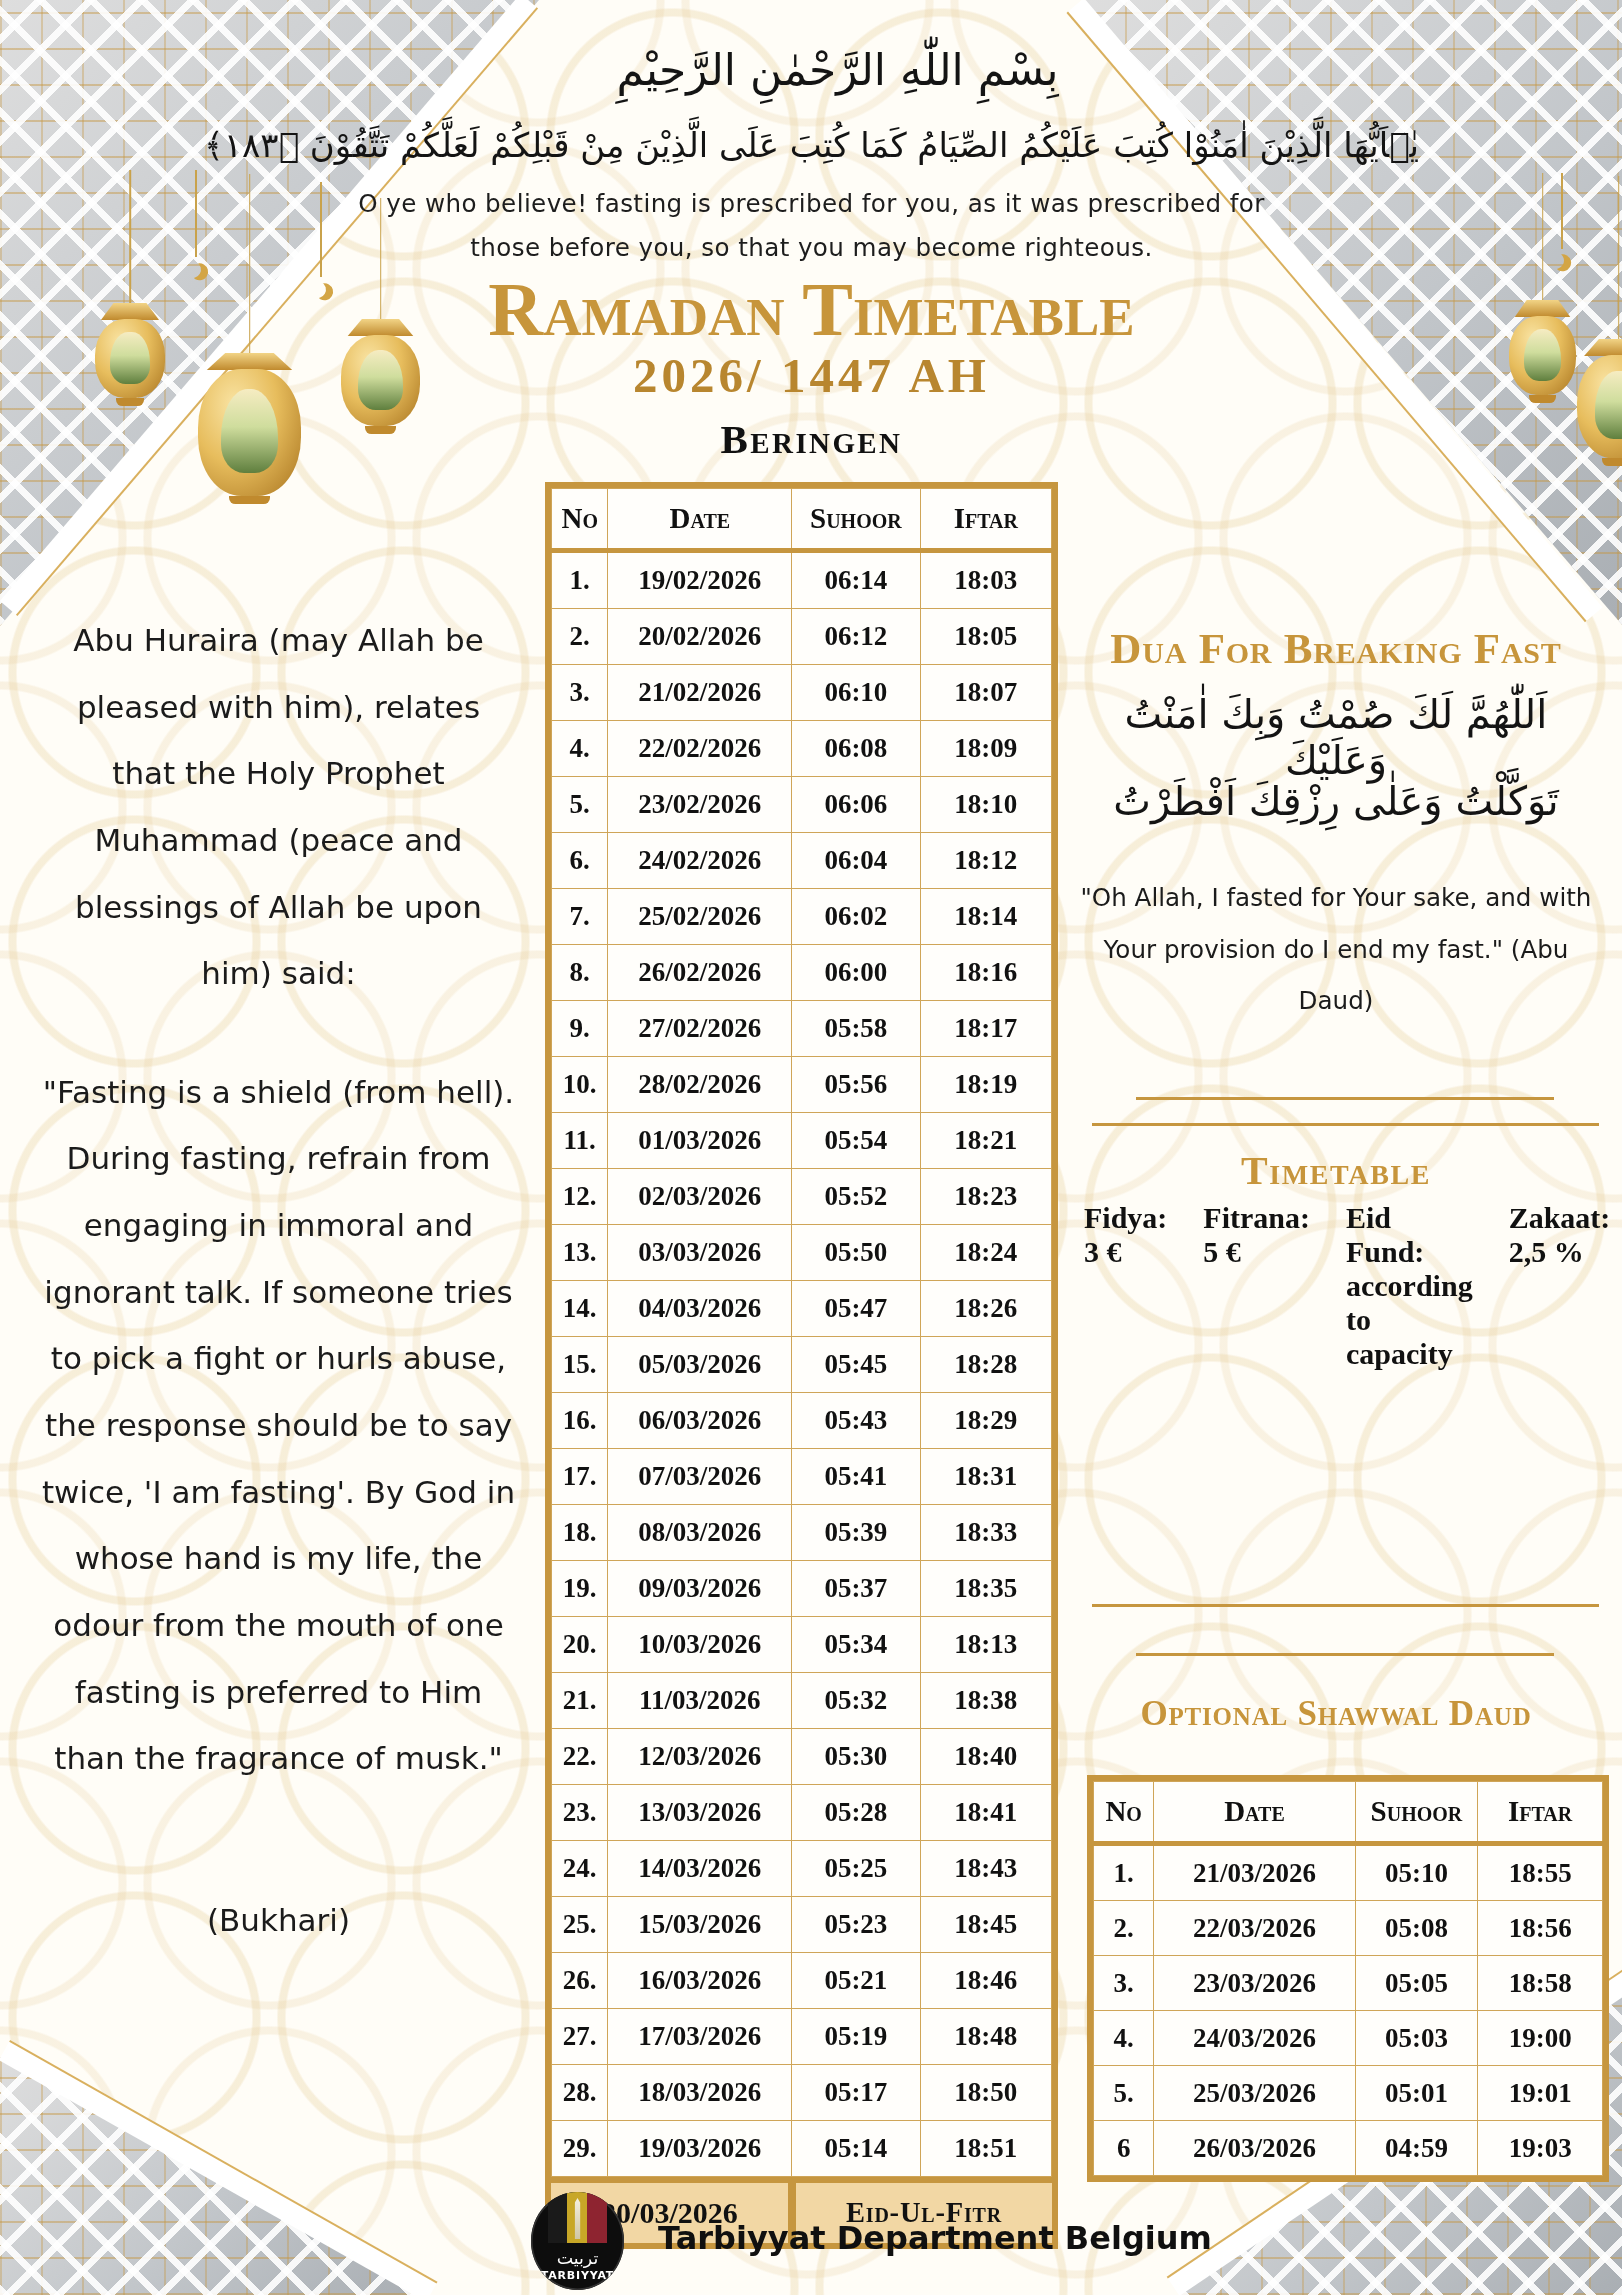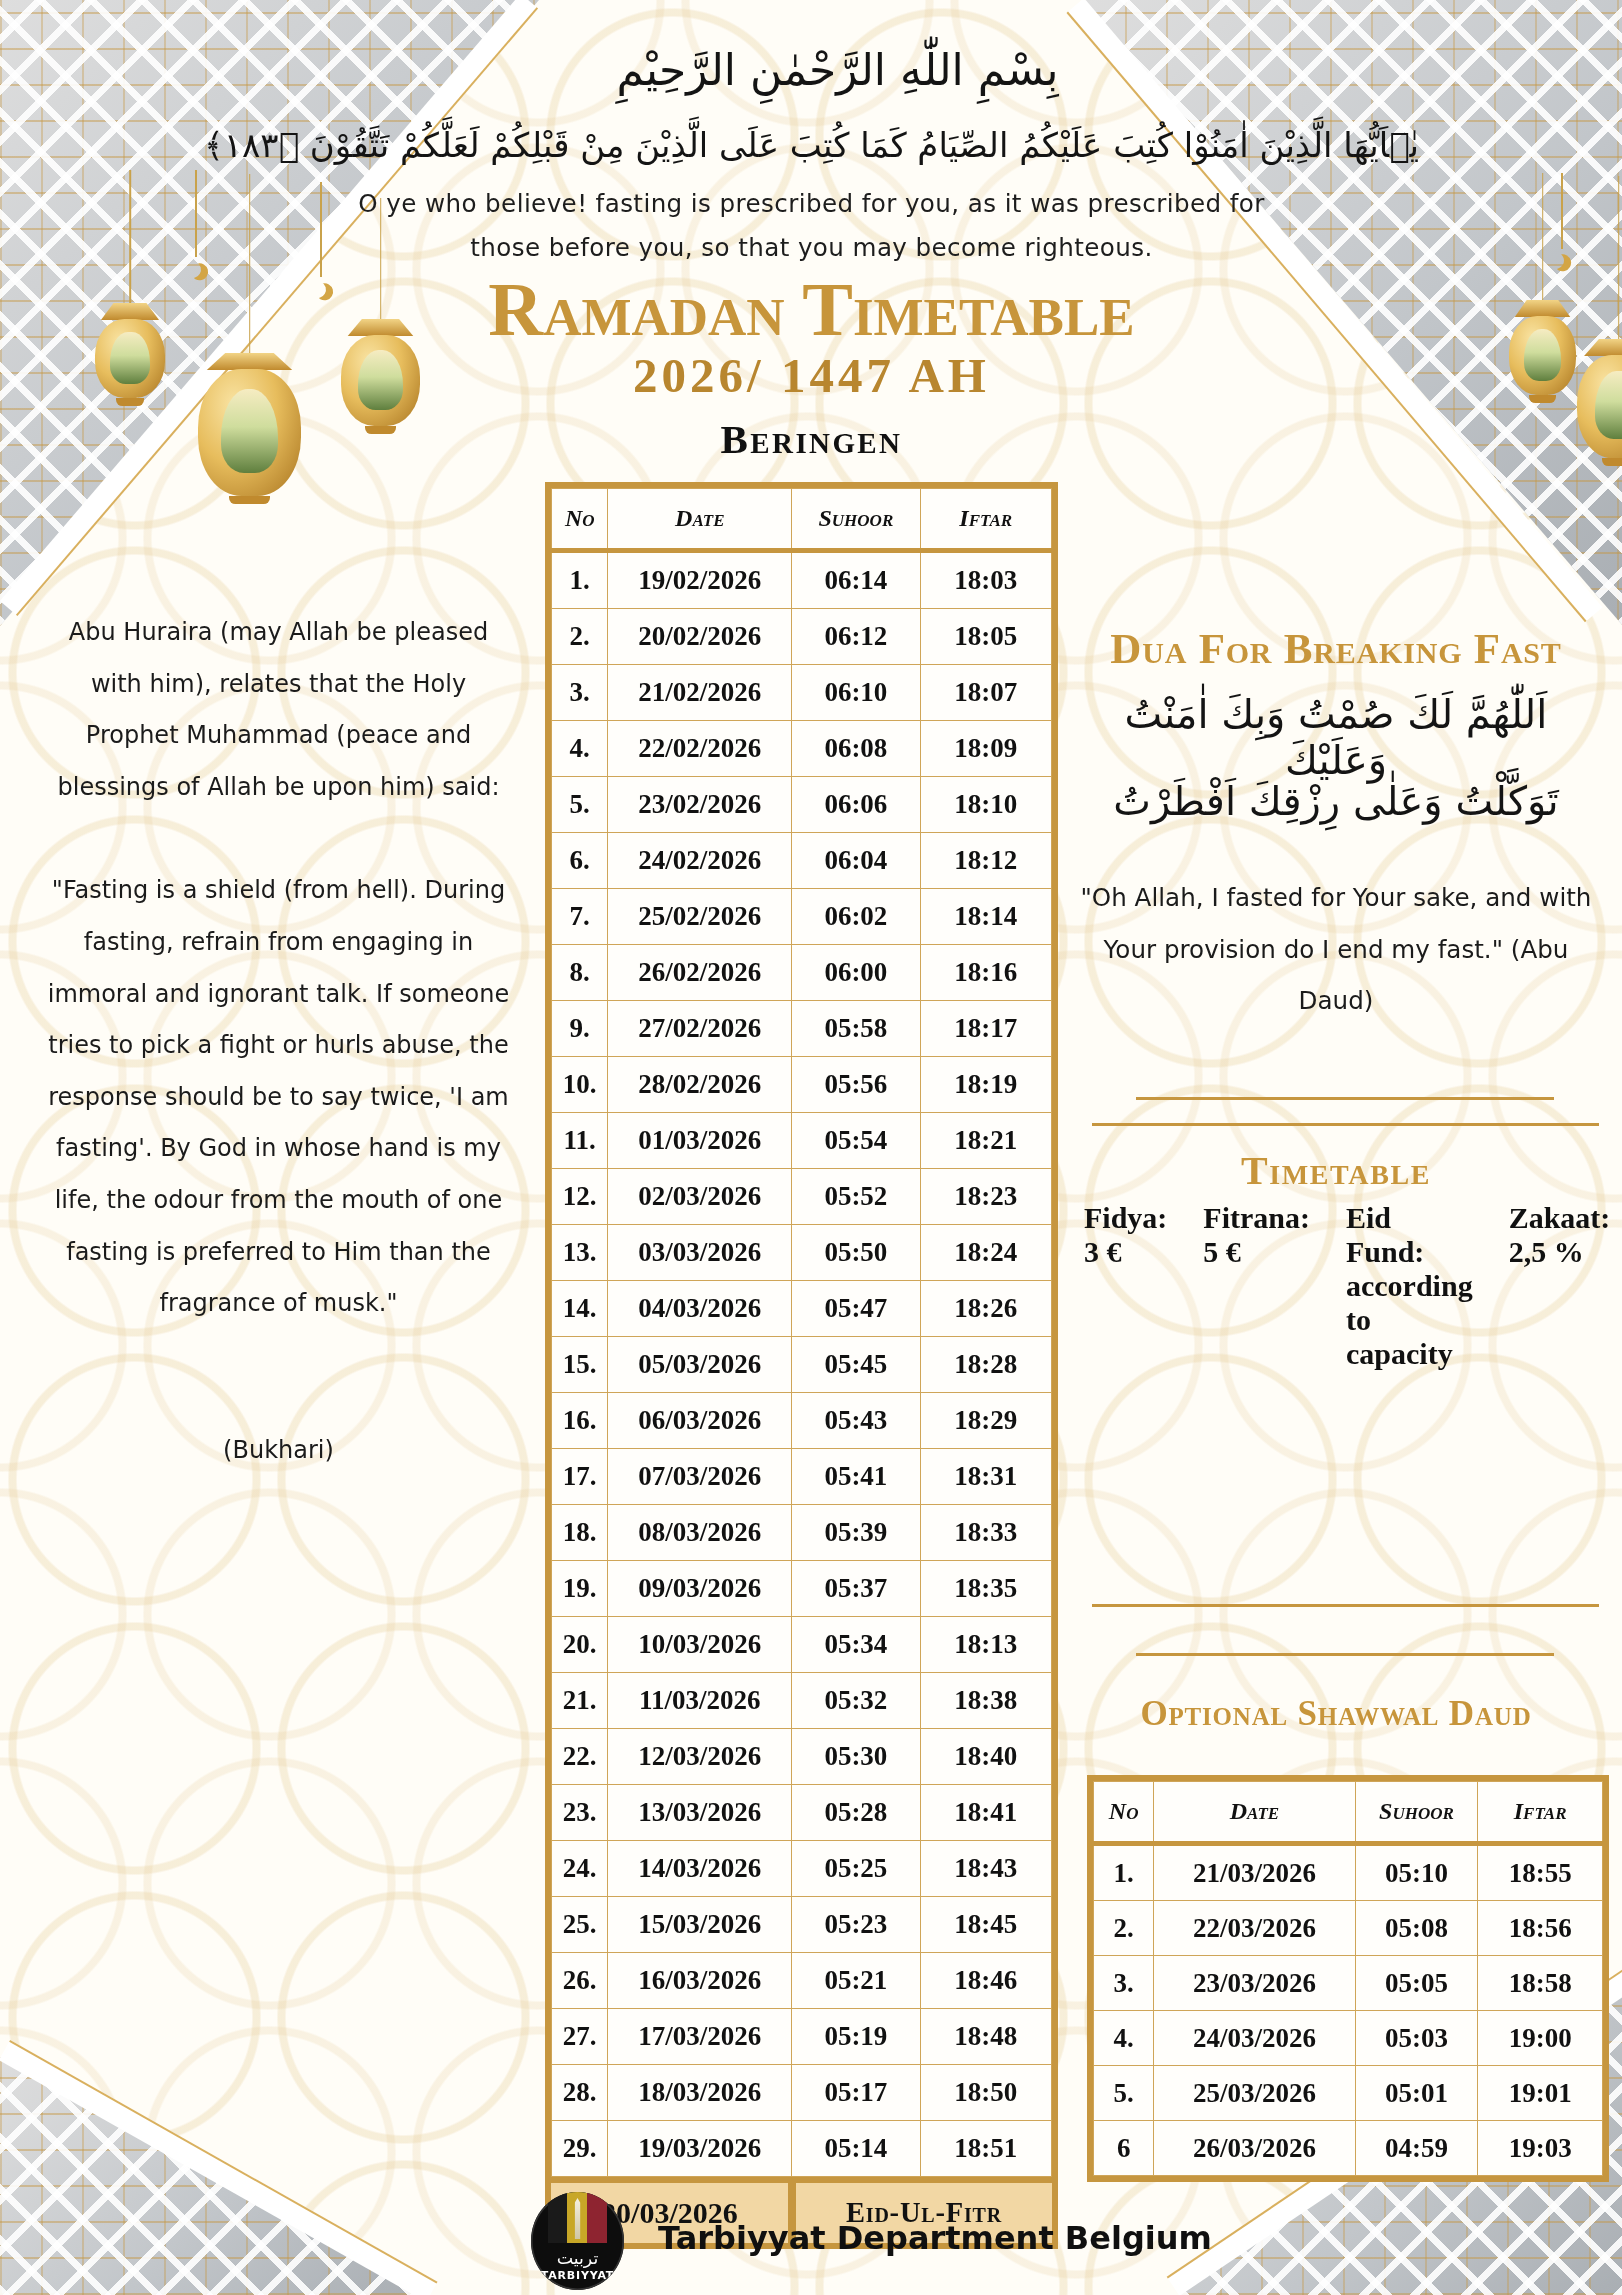--- a/index.html
+++ b/index.html
@@ -58,35 +58,35 @@
   .title{position:absolute;left:0;top:266px;width:100%;text-align:center;
     font-variant:small-caps;font-weight:bold;font-size:76px;color:#c7953b;letter-spacing:0;}
   .year{position:absolute;left:0;top:347px;width:100%;text-align:center;
     font-weight:bold;font-size:49px;color:#b8862f;letter-spacing:4px;}
   .city{position:absolute;left:0;top:415px;width:100%;text-align:center;
     font-variant:small-caps;font-weight:bold;font-size:41px;color:#111;letter-spacing:2.4px;}
   
   .ttable{position:absolute;border:6.3px solid #c6963f;background:#c6963f;}
   .ttable table{border-collapse:collapse;table-layout:fixed;width:100%;}
   .ttable th{background:#fffefb;border:0.8px solid #cfa558;border-bottom:5.5px solid #c6963f;
-    font-variant:small-caps;font-weight:bold;font-size:24px;color:#111;height:57px;font-style:italic;}
+    font-variant:small-caps;font-weight:bold;font-size:29px;color:#111;height:57px;}
   .ttable td{background:#fffefb;border:0.8px solid #cfa558;
     font-weight:bold;font-size:27px;color:#111;text-align:center;}
   .main-tt{left:545px;top:482px;width:501px;}
   .main-tt td{height:53px;}
   .shawwal-tt{left:1087px;top:1775px;width:510px;}
   .shawwal-tt td{height:52px;}
   .eid-row{display:flex;gap:8px;margin-top:6.3px;}
   .eid-cell{background:#f2d7a4;display:flex;align-items:center;justify-content:center;height:60px;
     font-weight:bold;color:#111;}
   .eid-date{flex:296 0 0;font-size:30px;}
   .eid-label{flex:320 0 0;font-variant:small-caps;font-size:28.5px;letter-spacing:0.8px;}
   
   .hadith{position:absolute;left:41px;top:607px;width:475px;text-align:center;
-    font-family:"DejaVu Sans",sans-serif;font-size:24px;line-height:2.15;color:#1b1b1b;}
+    font-family:"DejaVu Sans",sans-serif;font-size:31px;line-height:2.15;color:#1b1b1b;}
   .hadith .p2{margin-top:52px;}
   .hadith .src{margin-top:95px;}
   
   .rcol-heading{position:absolute;width:532px;left:1070px;text-align:center;
     font-variant:small-caps;font-weight:bold;color:#c7953b;}
   .dua-heading{top:624px;font-size:43px;letter-spacing:0.8px;}
   .don-heading{top:1147px;font-size:40px;letter-spacing:1.6px;}
   .shw-heading{top:1694px;font-size:35px;letter-spacing:0.8px;}
   .dua-ar{position:absolute;left:1070px;width:532px;text-align:center;direction:rtl;
     font-family:"DejaVu Sans",sans-serif;font-size:40px;color:#141414;}

